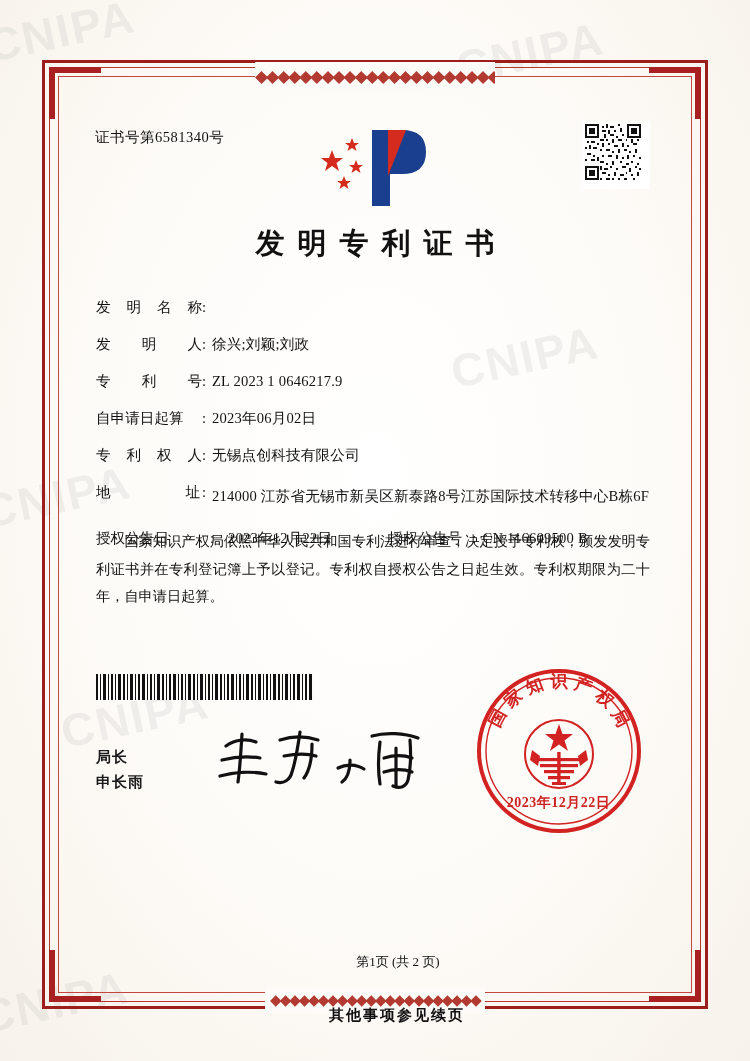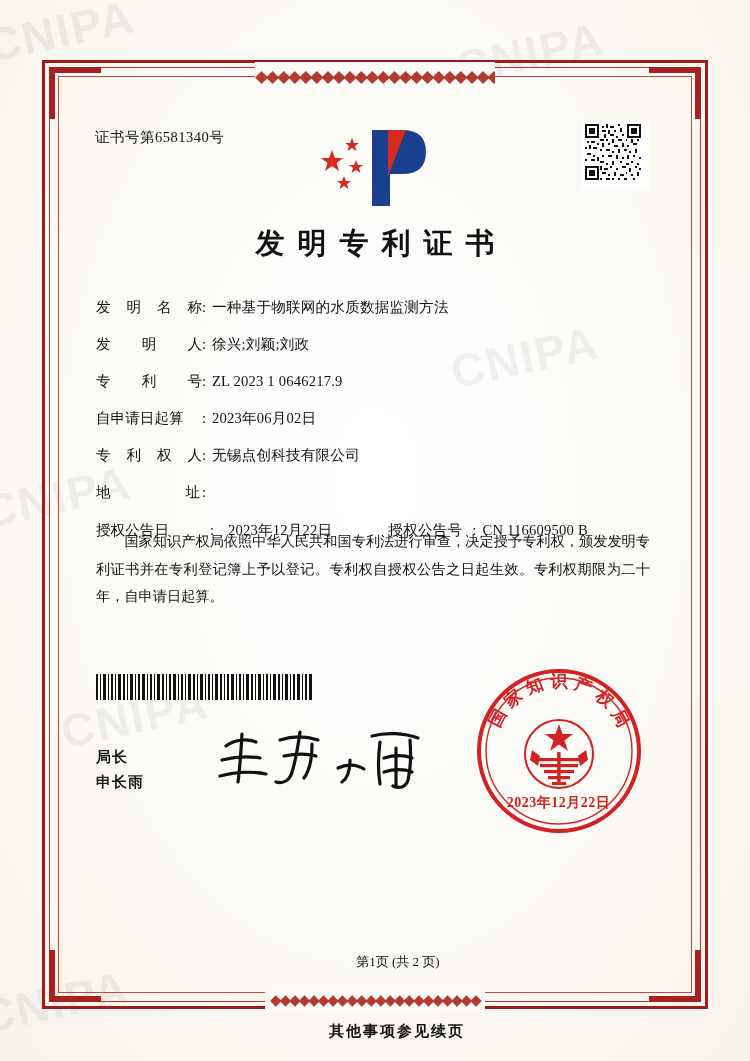--- a/index.html
+++ b/index.html
@@ -257,21 +257,21 @@
     bottom: 22px;
     text-align: center;
     font-size: 13px;
     color: #111;
     margin-left: 46px;
   }
 
   .footer-note {
     position: absolute;
     left: 0; right: 0;
-    bottom: 20px;
+    bottom: 36px;
     text-align: center;
     font-size: 15px;
     font-weight: 700;
     letter-spacing: 2px;
     color: #111;
     margin-left: 44px;
   }
 </style>
 </head>
 <body>
@@ -422,21 +422,20 @@
     <div class="fields">
 
       <div class="field-row">
         <div class="fld-label">
           <span>发</span>
             <span>明</span>
             <span>名</span>
             <span>称</span>
         </div>
         <div class="fld-colon">:</div>
-        <div class="fld-value">一种基于物联网的水质数据监测方法</div>
       </div>
 
       <div class="field-row">
         <div class="fld-label">
           <span>发</span>
             <span>明</span>
             <span>人</span>
         </div>
         <div class="fld-colon">:</div>
         <div class="fld-value">徐兴;刘颖;刘政</div>
@@ -470,20 +469,21 @@
         <div class="fld-colon">:</div>
         <div class="fld-value">无锡点创科技有限公司</div>
       </div>
 
       <div class="field-row">
         <div class="fld-label">
           <span>地</span>
             <span style="margin-right:2px;">址</span>
         </div>
         <div class="fld-colon">:</div>
+        <div class="fld-value wrap">214000 江苏省无锡市新吴区新泰路8号江苏国际技术转移中心B栋6F</div>
       </div>
 
       <div class="field-row" style="margin-top:4px;gap:8px;">
         <div class="fld-label" style="display:block; letter-spacing:0;">授权公告日</div>
         <div class="fld-colon">:</div>
         <div class="fld-value inline-split">
           <span>2023年12月22日</span>
           <span class="seg2-label">授权公告号</span>
           <span>:</span>
           <span style="margin-left:6px;">CN 116609500 B</span>

